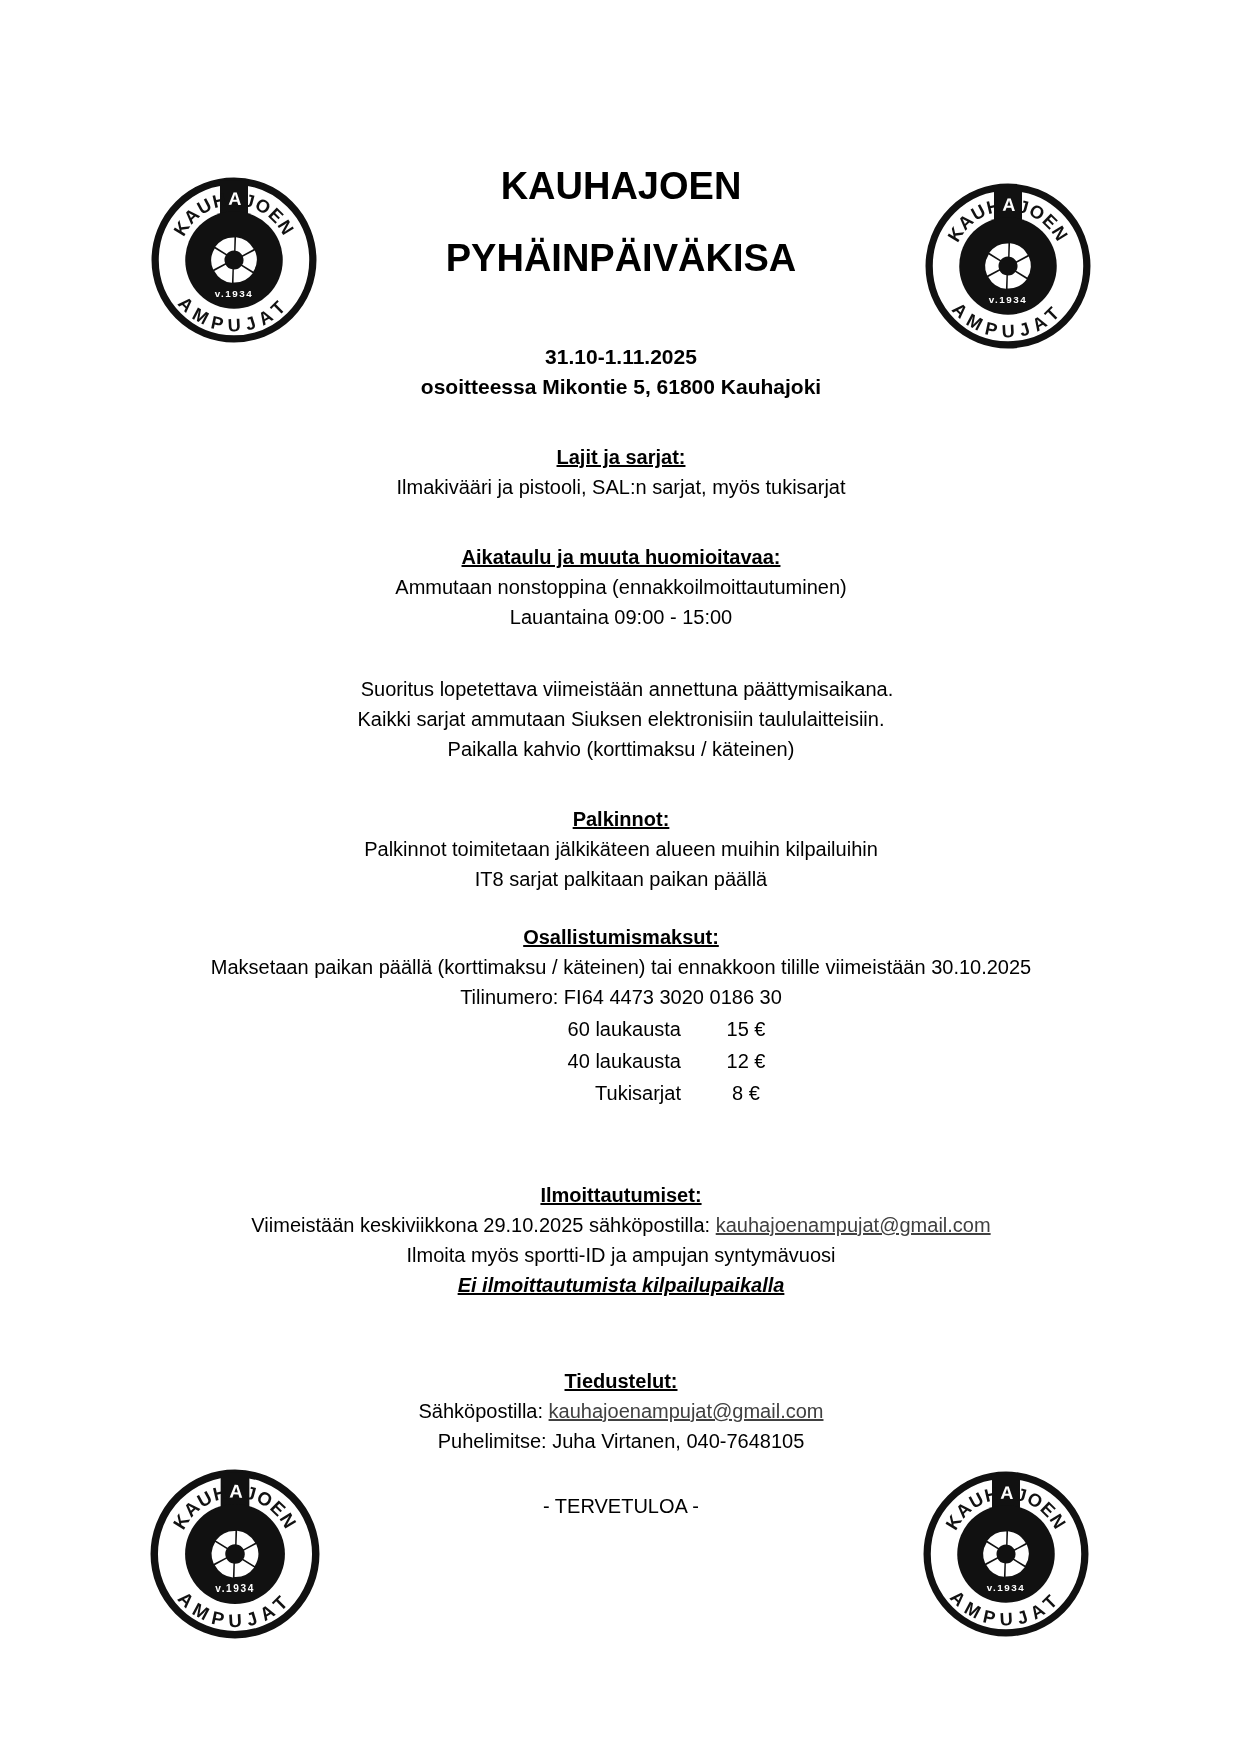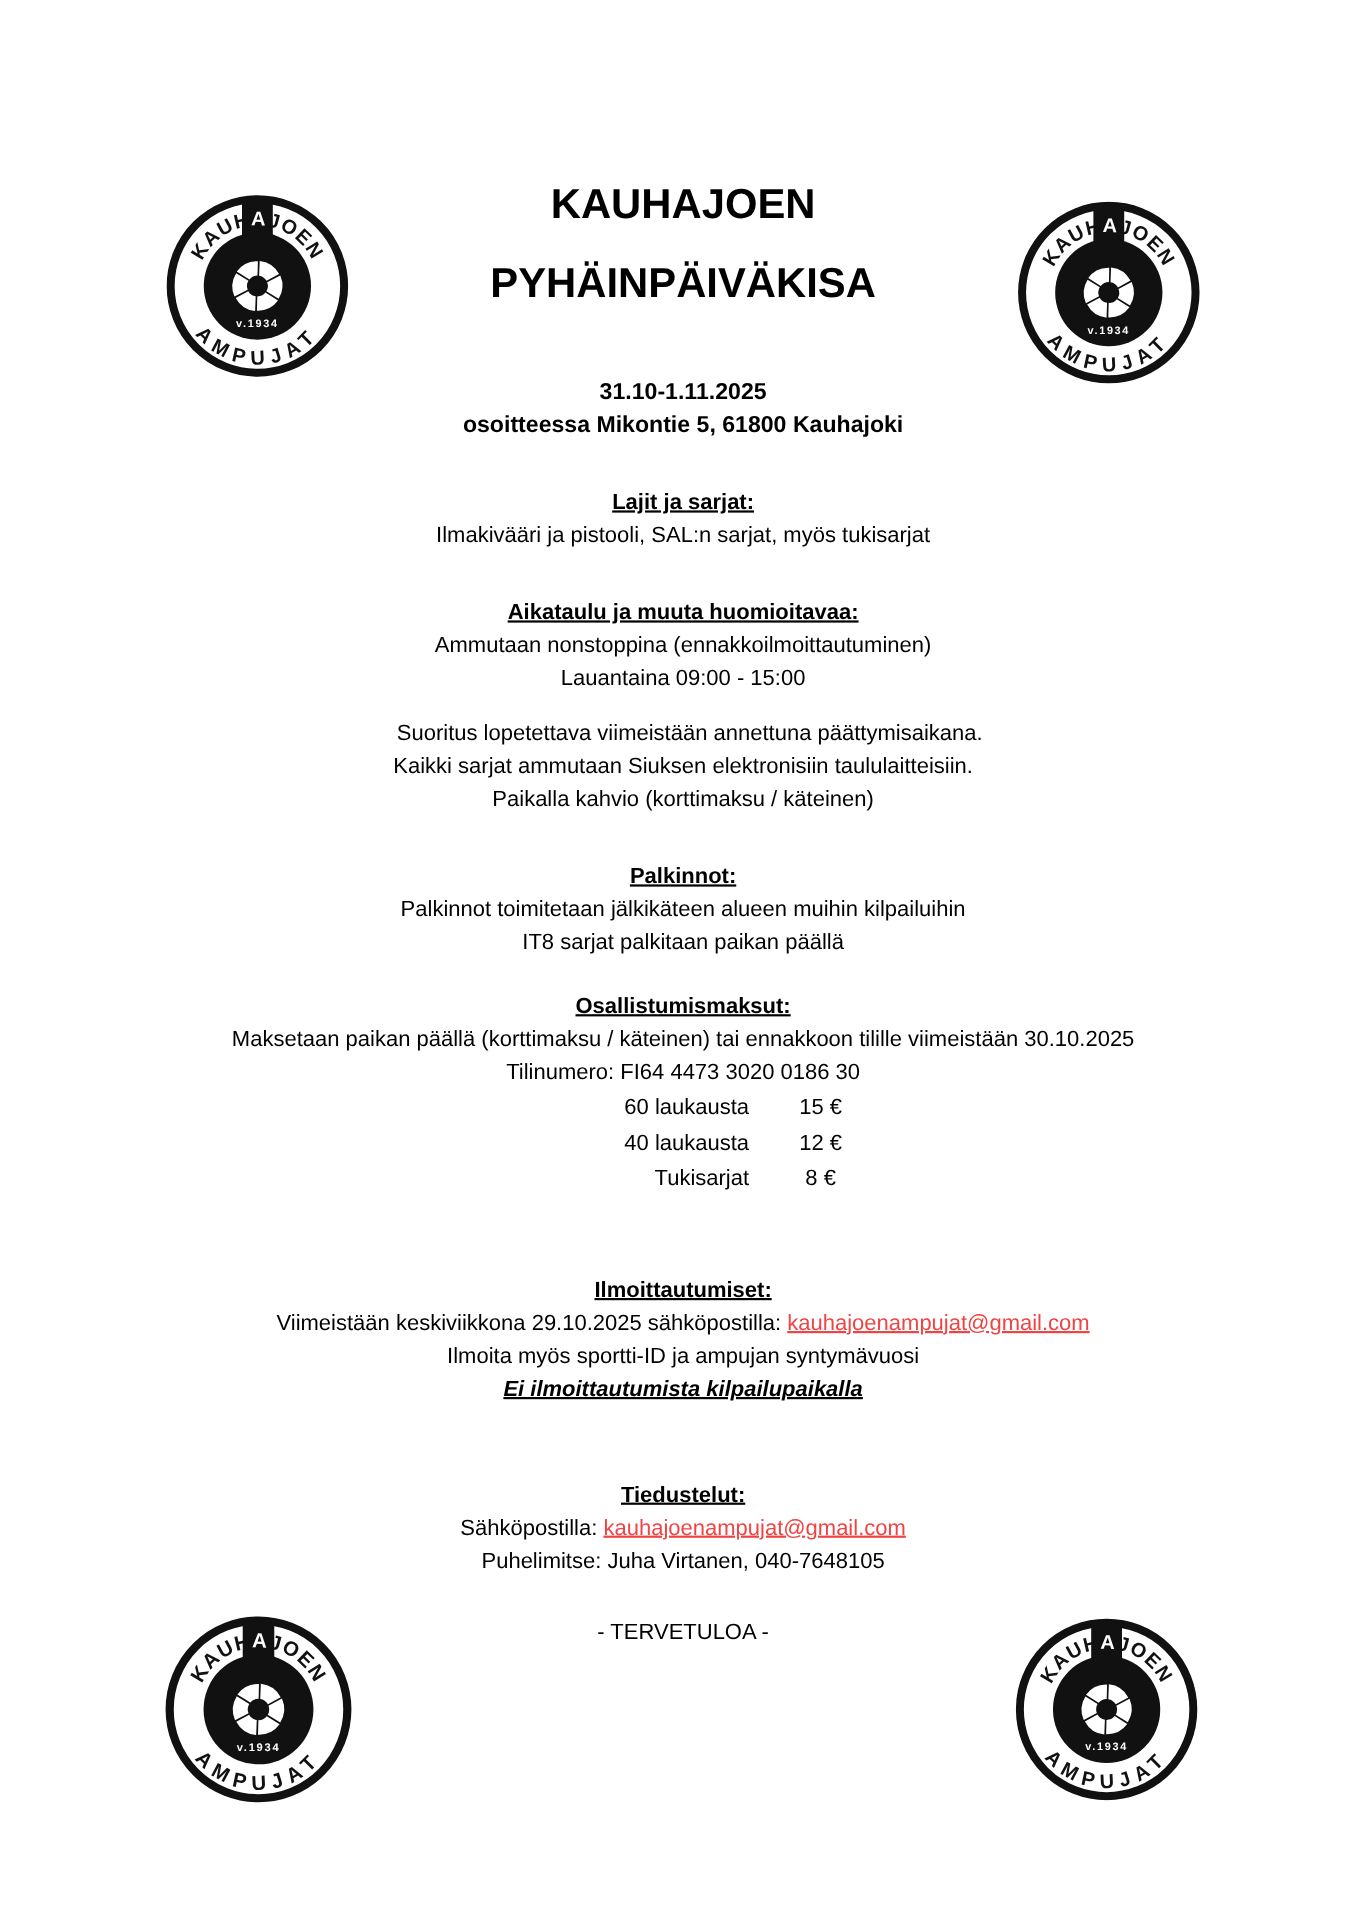--- a/index.html
+++ b/index.html
@@ -17,27 +17,27 @@
   .logo-arc-text  { font-family:"Liberation Sans",sans-serif; font-weight:bold; font-size:17.5px; letter-spacing:1.2px; fill:#111; }
   .logo-arc-bottom{ letter-spacing:6px; }
   .logo-year      { font-family:"Liberation Sans",sans-serif; font-weight:bold; font-size:9.5px; letter-spacing:1.5px; fill:#ffffff; }
   
   .content { position:absolute; left:0; top:150px; width:100%; text-align:center; font-size:20px; line-height:30px; }
   .title   { font-size:38px; line-height:72px; font-weight:bold; }
   .bold    { font-weight:bold; }
   .sub     { font-size:21px; }
   .heading { font-weight:bold; text-decoration:underline; }
   .em-note { font-weight:bold; font-style:italic; text-decoration:underline; }
-  .gap48 { margin-top:48px; } .gap40 { margin-top:40px; } .gap33 { margin-top:20px;padding-left:12px; }
+  .gap48 { margin-top:48px; } .gap40 { margin-top:40px; } .gap33 { margin-top:42px;padding-left:12px; }
   .gap28 { margin-top:28px; } .gap72 { margin-top:72px; } .gap66 { margin-top:66px; }
   .gap35 { margin-top:35px; }
   .price-row   { display:flex; justify-content:center; margin-top:2px; line-height:30px; }
   .price-label { width:250px; text-align:right; }
   .price-value { width:130px; text-align:center; }
-  a.email { color:#ef4444; text-decoration:underline; cursor:pointer; }
+  a.email { color:#404040; text-decoration:underline; cursor:pointer; }
 </style>
 </head>
 <body>
 
 <div class="page">
 
   <svg class="logo-defs" aria-hidden="true">
     <defs>
       <path id="logo-arc-top" d="M -50.4,-16.4 A 53,53 0 0 1 50.4,-16.4" fill="none"></path>
       <path id="logo-arc-bot" d="M -64.8,23.6 A 69,69 0 0 0 64.8,23.6" fill="none"></path>

